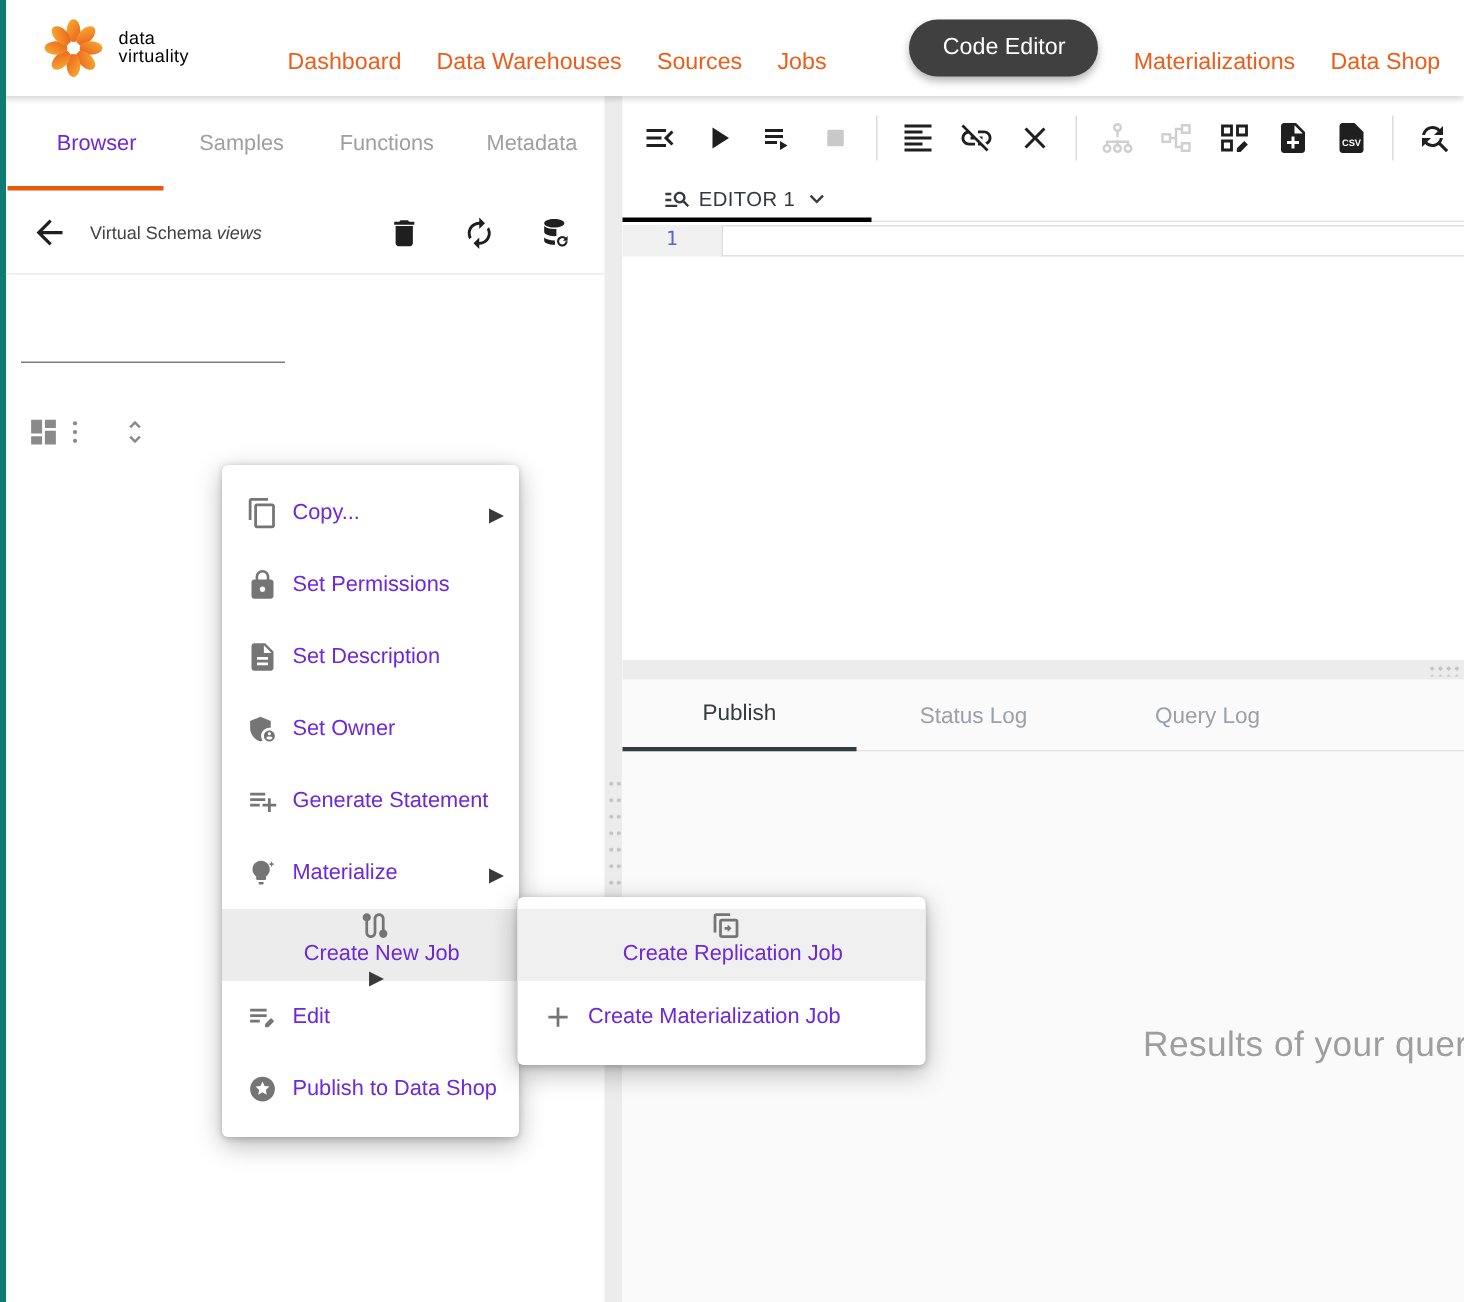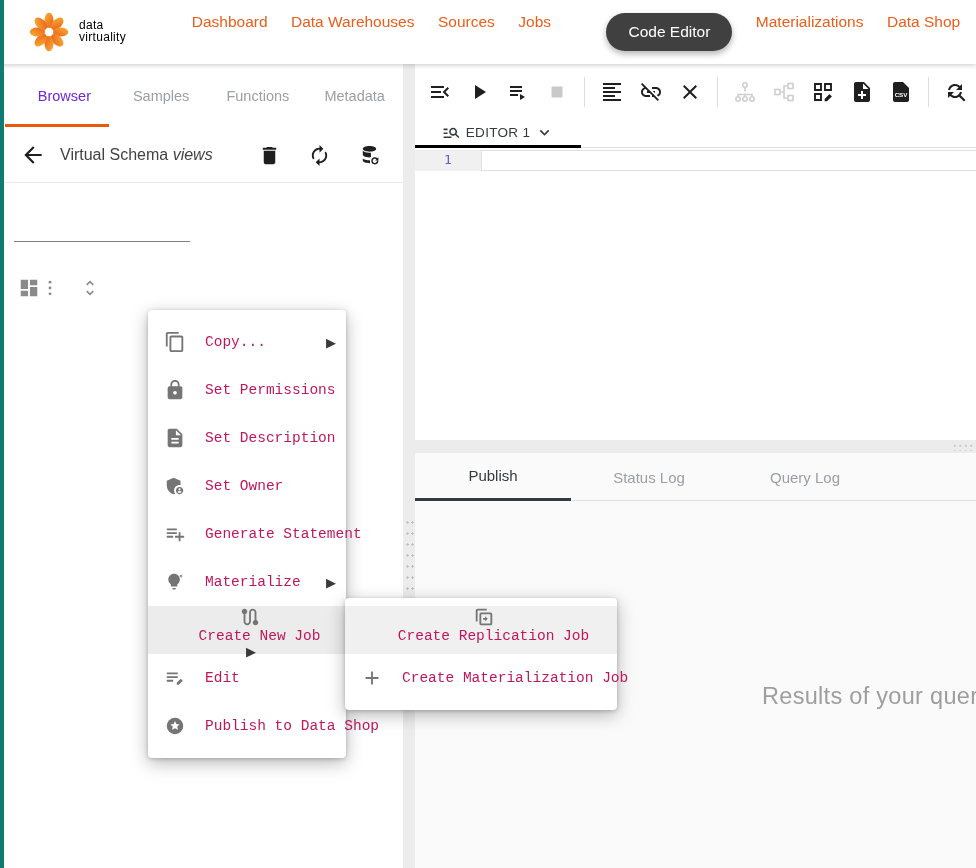--- a/index.html
+++ b/index.html
@@ -8,35 +8,35 @@
 
   
   .teal-strip { position:absolute; left:0; top:0; width:4px; height:868px; background:#0e7c72; z-index:60; }
 
   
   .topnav { position:absolute; left:0; top:0; width:976px; height:64px; background:#fff;
     box-shadow:0 2px 4px rgba(0,0,0,.16); z-index:40; display:flex; align-items:center; }
   .logo { display:flex; align-items:center; gap:9px; margin-left:28px; width:128px; flex:0 0 auto; }
   .logo svg { width:42px; height:42px; }
   .logo-name { font-size:12px; line-height:.98; color:#000000; letter-spacing:.3px; font-weight:400; }
-  .nav-items { flex:1; display:flex; align-items:flex-start; justify-content:space-around; padding:0 4px 0 24px; }
+  .nav-items { flex:1; display:flex; align-items:flex-end; justify-content:space-around; padding:0 4px 0 24px; }
   .nav-link { color:#eb5d19; font-size:15.5px; cursor:pointer; white-space:nowrap; }
   .nav-link.pill { background:#404040; color:#fff; padding:10px 22px; border-radius:22px;
     box-shadow:0 3px 6px rgba(0,0,0,.3);margin-left:32px; }
 
   
   .sidebar { position:absolute; left:4px; top:64px; width:399px; bottom:0; background:#fff; }
   .side-tabs { display:flex; height:64px; }
   .side-tab { flex:1; display:flex; align-items:center; justify-content:center; font-size:14.5px;
     color:#9aa0a6; position:relative; cursor:pointer; }
   .side-tab.active { color:#6d28d9;padding-left:12px; }
   .side-tab.active::after { content:""; position:absolute; left:1px; right:4px; bottom:1px; height:3px; background:#e8590c; }
   .side-header { height:55px; display:flex; align-items:center; padding:0 22px 0 16px; border-bottom:1px solid #ececec; }
   .side-header .back { width:26px; height:26px; color:#1f1f1f; cursor:pointer; }
-  .side-title { margin-left:14px; font-size:16px; color:#424242; white-space:nowrap; }
+  .side-title { margin-left:14px; font-size:12px; color:#424242; white-space:nowrap; }
   .side-title em { font-style:italic; }
   .side-header .spacer { flex:1; }
   .hicon { width:23px; height:23px; color:#1f1f1f; cursor:pointer; margin-left:27px; }
   .search-row { margin:30px 0 0 10px; width:176px; border-bottom:1px solid #7d7d7d; padding:2px 0 10px 4px;
     display:flex; align-items:flex-end; }
   .search-row svg { width:16px; height:16px; color:#616161; }
   .search-row input { border:none; outline:none; flex:1; margin-left:8px; font-size:14px; background:transparent; }
   .tree-row { margin-top:24px; height:44px; display:flex; align-items:center; padding:0 24px 0 14px; cursor:pointer; }
   .tree-row .grid-ic { width:22px; height:22px; color:#8a8a8a; }
   .tree-label { margin-left:10px; font-size:15px; color:#424242; flex:1; }
@@ -79,21 +79,21 @@
   .results { position:absolute; left:0; right:0; top:437px; bottom:0; background:#fafafa; overflow:hidden; }
   .results-placeholder { position:absolute; left:347px; top:182px; font-size:23.5px; color:#9e9e9e;
     white-space:nowrap; letter-spacing:.3px; }
 
   
   .ctx-menu { position:absolute; left:148px; top:310px; width:198px; background:#fff; border-radius:4px;
     box-shadow:0 5px 18px rgba(0,0,0,.28), 0 1px 4px rgba(0,0,0,.2); padding:8px 0; z-index:100; }
   .menu-item { height:48px; display:flex; align-items:center; padding:0 10px 0 16px; cursor:pointer; }
   .menu-item.hl { background:#ececec;flex-direction:column; }
   .mi-icon { width:22px; height:22px; color:#757575; flex:0 0 auto; }
-  .mi-label { margin-left:19px; font-size:14.5px; color:#be185d; flex:1; white-space:nowrap;font-family:Liberation Mono, monospace; }
+  .mi-label { margin-left:9px; font-size:14.5px; color:#6d28d9; flex:1; white-space:nowrap; }
   .mi-arrow { font-size:13px; color:#3a3a3a; width:12px; text-align:right; }
 
   .sub-menu { position:absolute; left:345px; top:598px; width:272px; background:#fff; border-radius:4px;
     box-shadow:0 5px 18px rgba(0,0,0,.28), 0 1px 4px rgba(0,0,0,.2); padding:8px 0; z-index:110; }
   .sub-menu .menu-item.hl { background:#f0f0f0; }
 
   svg { display:block; }
 </style>
 </head>
 <body>

